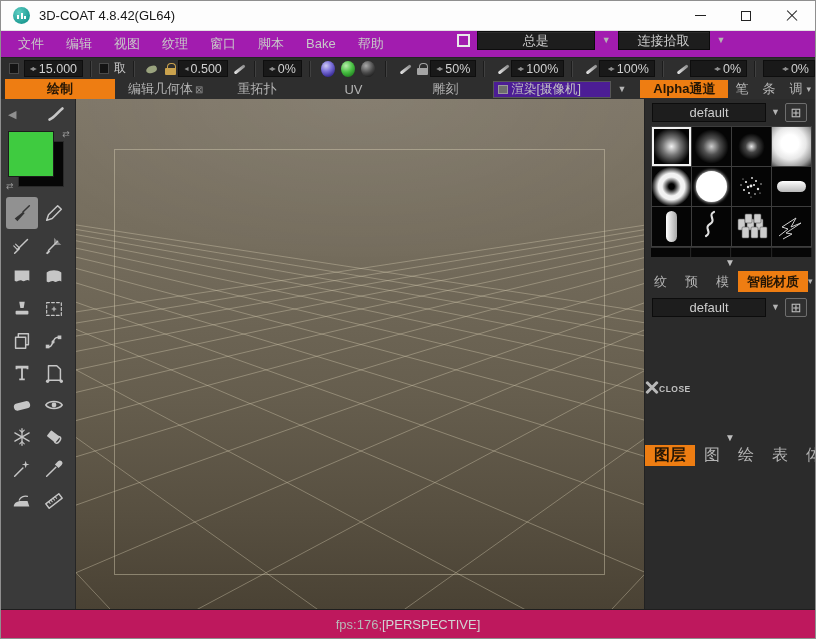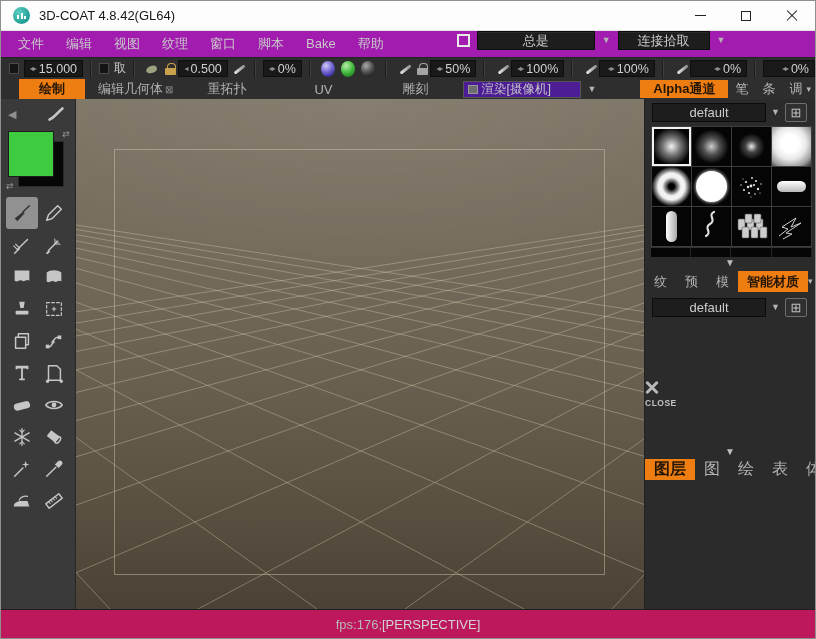--- a/index.html
+++ b/index.html
@@ -104,21 +104,21 @@
   .a-ball{background:#050505 radial-gradient(circle at 46% 42%,#ffffff 28%,#e8e8e8 52%,#9d9d9d 78%,#3a3a3a 97%)}
   .a-ring{background:#050505 radial-gradient(circle at 50% 50%,rgba(0,0,0,1) 0 10%,rgba(255,255,255,.95) 34% 48%,rgba(255,255,255,0) 72%)}
   .a-disc::before{content:"";position:absolute;inset:4px;border-radius:50%;background:#fff;box-shadow:0 0 3px 1px rgba(255,255,255,.6)}
   .a-hcap::before{content:"";position:absolute;left:5px;top:14px;width:29px;height:11px;border-radius:6px;background:linear-gradient(180deg,#fff,#b9b9b9)}
   .a-vcap::before{content:"";position:absolute;left:14px;top:4px;width:11px;height:31px;border-radius:6px;background:linear-gradient(90deg,#fff,#a8a8a8)}
   .a-strip{height:10px;background:#0a0a0a;border-top:1px solid #333;margin:0 0 0 6px;width:161px;display:flex;gap:1px}
   .a-strip div{flex:1;background:#060606;border-right:1px solid #222}
   .scroll-arrow{display:flex;justify-content:center;color:#bdbdbd;font-size:10px;line-height:12px;height:13px}
   .panel-tabs{display:flex;align-items:stretch;height:21px;font-size:13px;color:#b3b3b3;margin-top:1px}
   .panel-tabs .tab{padding:0 9px}
-  .close-wrap{display:flex;flex-direction:column;align-items:flex-start;margin-top:60px}
+  .close-wrap{display:flex;flex-direction:row;align-items:flex-end;margin-top:60px}
   .close-x{position:relative;width:14px;height:14px}
   .close-x::before,.close-x::after{content:"";position:absolute;left:-1px;top:5.5px;width:16px;height:3px;border-radius:1px;background:#b9b9b9}
   .close-x::before{transform:rotate(45deg)}.close-x::after{transform:rotate(-45deg)}
   .close-label{font-size:8.5px;letter-spacing:.5px;color:#c2c2c2;margin-top:4px;font-weight:bold}
   .bottom-tabs{display:flex;align-items:stretch;height:21px;font-size:16px;color:#b3b3b3}
   .bottom-tabs .tab{padding:0 9px}
 
   
   .statusbar{position:absolute;left:0;right:0;bottom:0;height:29px;background:#be185d;border-top:1px solid #1e1e1e;display:flex;align-items:center;justify-content:center;padding:0 9px;font-size:13px}
   .fps{color:#b8b8b8}
@@ -215,21 +215,21 @@
         <span>0%</span>
       </span>
     <span class="sep"></span>
     <span class="field" style="width:58px;justify-content:flex-end">
         <span class="arrows">◂▸</span>
         <span>0%</span>
       </span>
   </div>
 
   <div class="tabrow">
-    <div class="tab active" style="margin-left:18px;padding:0 20px">绘制</div>
+    <div class="tab active" style="margin-left:4px;padding:0 42px">绘制</div>
     <div class="tab">
         <span>编辑几何体</span>
         <span class="mini-icon">⊠</span>
       </div>
     <div class="tab" style="margin-left:8px">重拓扑</div>
     <div class="tab" style="margin-left:42px">UV</div>
     <div class="tab" style="margin-left:44px">雕刻</div>
     <div class="render-dd">
       <div class="render-box">
           <span class="cam-chip"></span>

